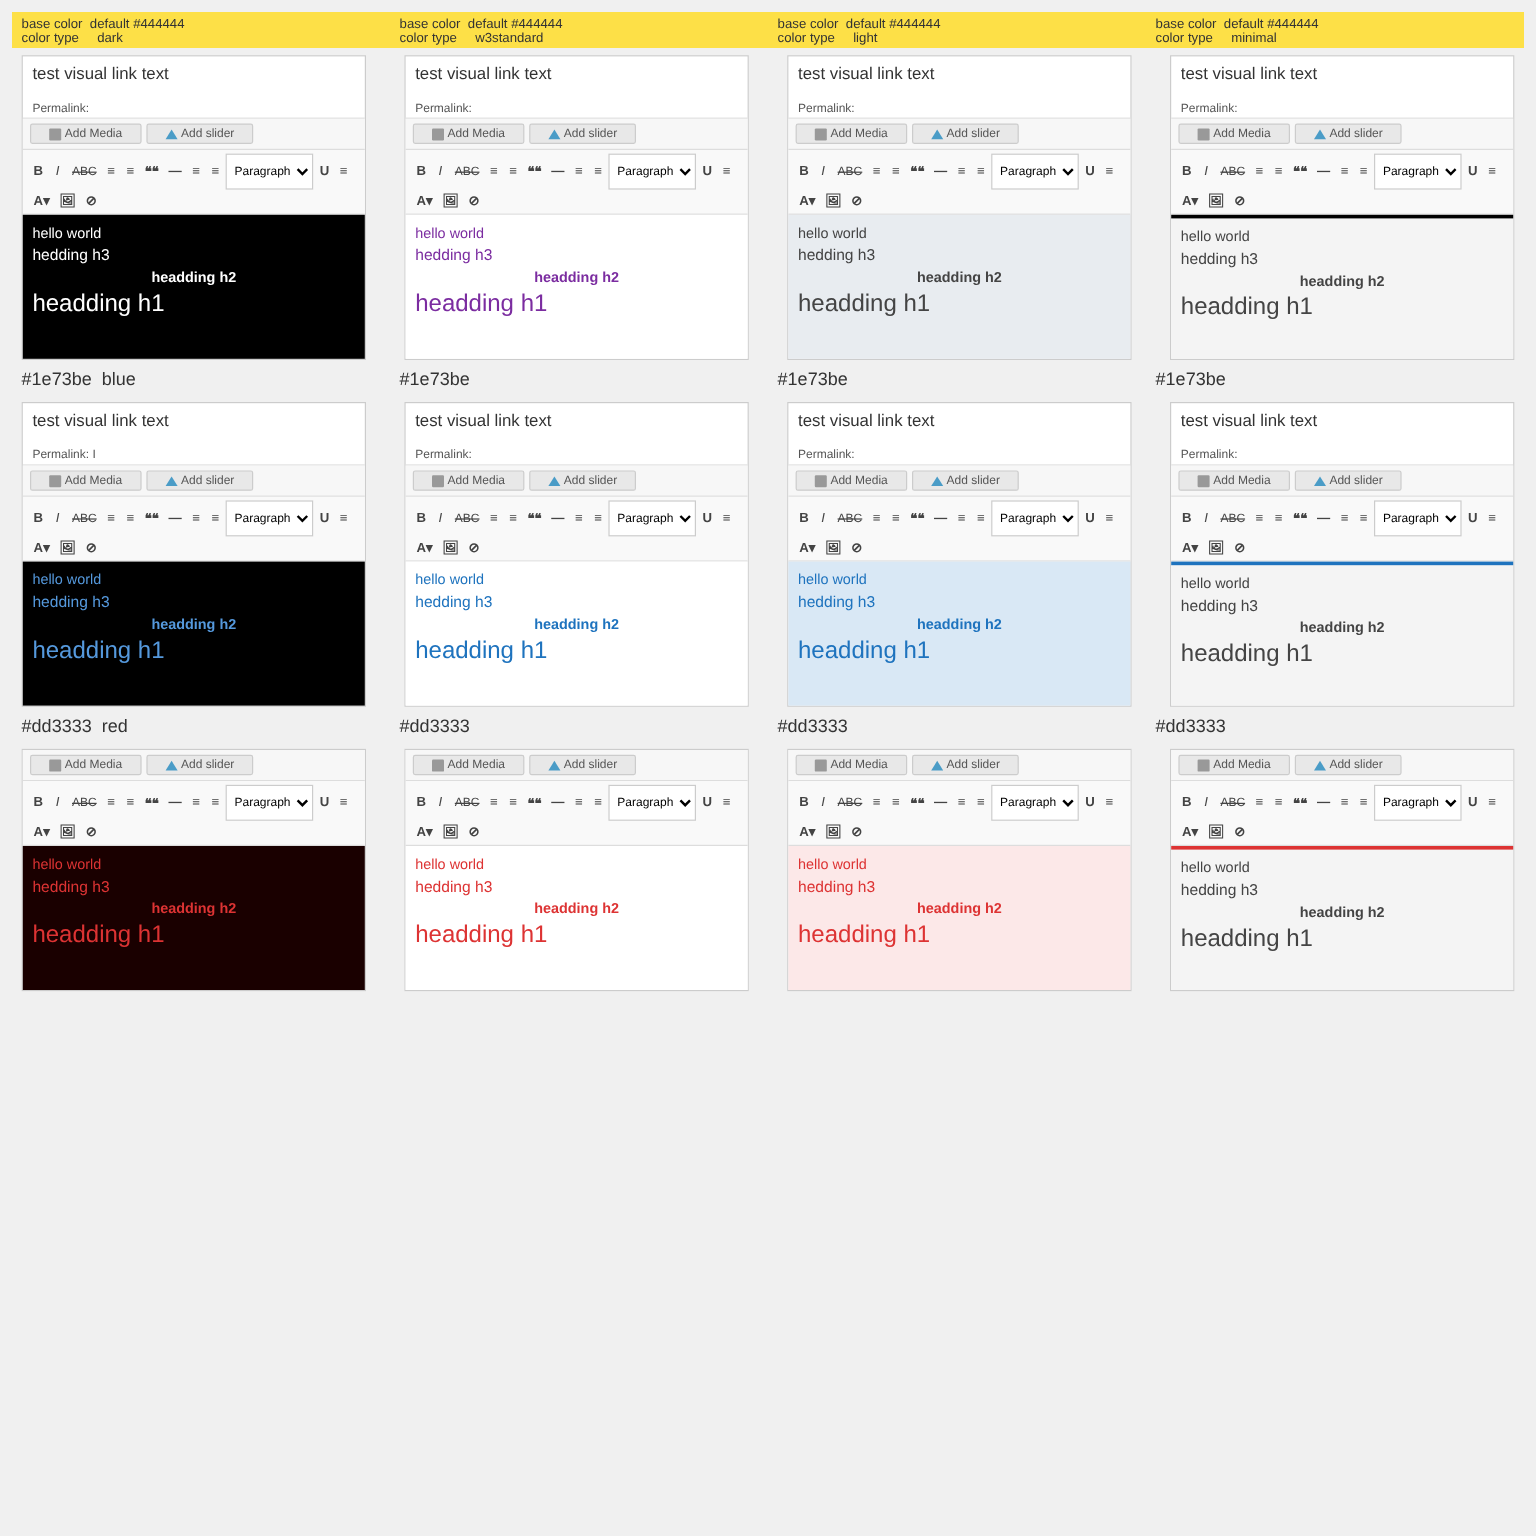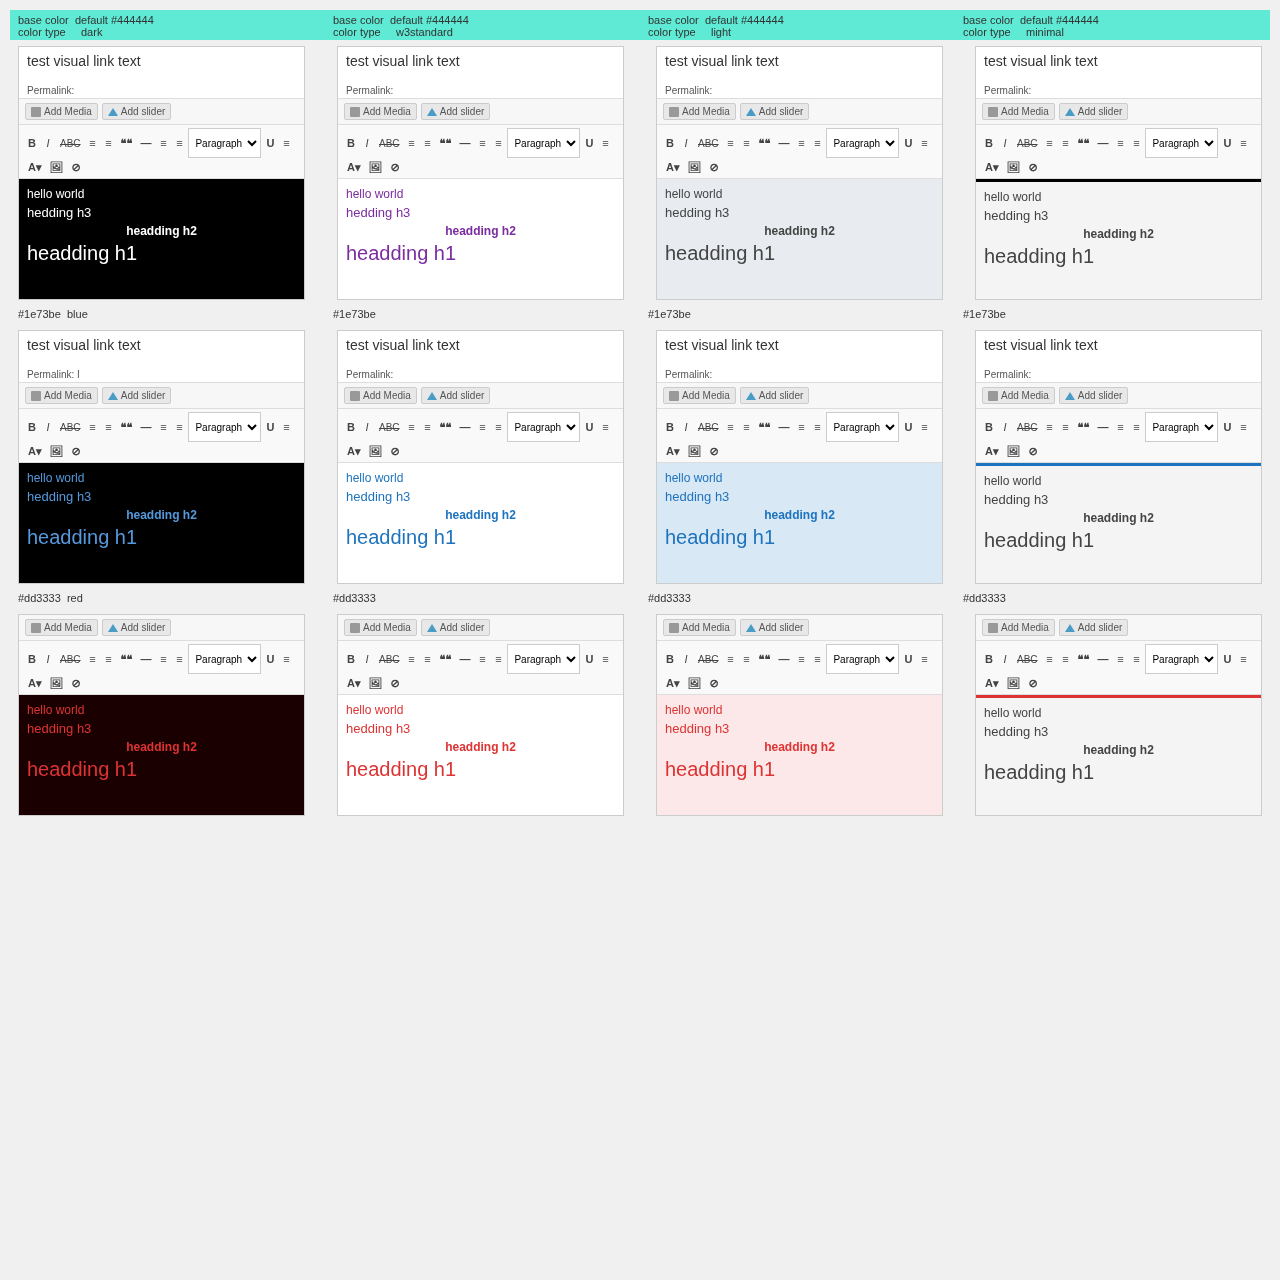--- a/index.html
+++ b/index.html
@@ -46,21 +46,21 @@
       background: #f7f7f7;
     }
     .toolbar-btn {
       display: inline-flex;
       align-items: center;
       gap: 3px;
       font-size: 10px;
       color: #555;
       background: #e8e8e8;
       border: 1px solid #ccc;
-      padding: 2px 5px;
+      padding: 2px 15px;
       border-radius: 2px;
       cursor: pointer;
     }
     .toolbar-btn .icon-sq {
       width: 10px; height: 10px;
       background: #999;
       display: inline-block;
       border-radius: 1px;
     }
     .toolbar-btn .icon-mountain {
@@ -149,36 +149,36 @@
       border-top: 3px solid #1e73be;
     }
     .minimal-border-red {
       border-top: 3px solid #dd3333;
     }
     
     .row-label-row {
       display: grid;
       grid-template-columns: repeat(4, 1fr);
       gap: 0;
-      background: #5eead4;
+      background: #fde047;
     }
     .row-label-cell {
       padding: 4px 8px 2px;
       font-size: 11px;
       color: #333;
     }
     .bottom-label-row {
       display: grid;
       grid-template-columns: repeat(4, 1fr);
       gap: 0;
       background: #f0f0f0;
     }
     .bottom-label-cell {
       padding: 2px 8px 4px;
-      font-size: 11px;
+      font-size: 15px;
       color: #333;
     }
   </style>
 </head>
 <body>
 
 <div class="row-label-row">
   <div class="row-label-cell">
     <span>base color</span>&nbsp;&nbsp;<span>default #444444</span><br>
     <span>color type</span>&nbsp;&nbsp;&nbsp;&nbsp;&nbsp;<span>dark</span>

